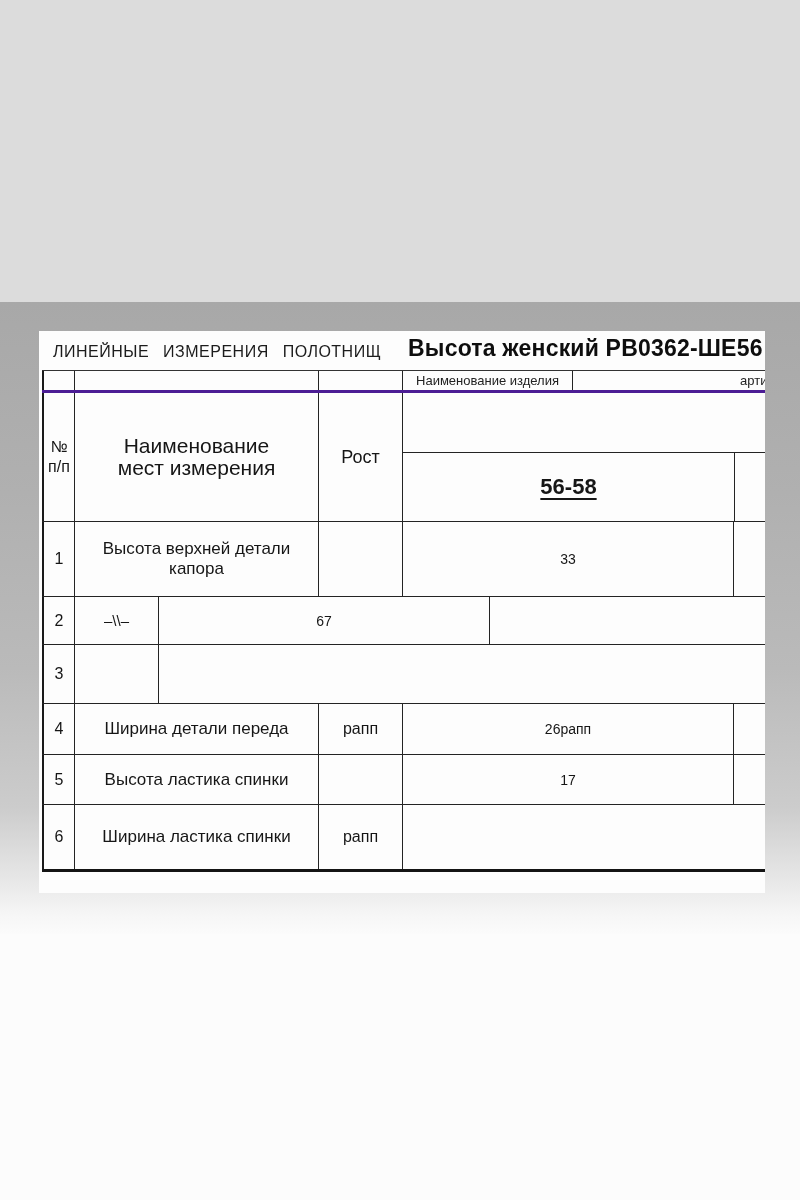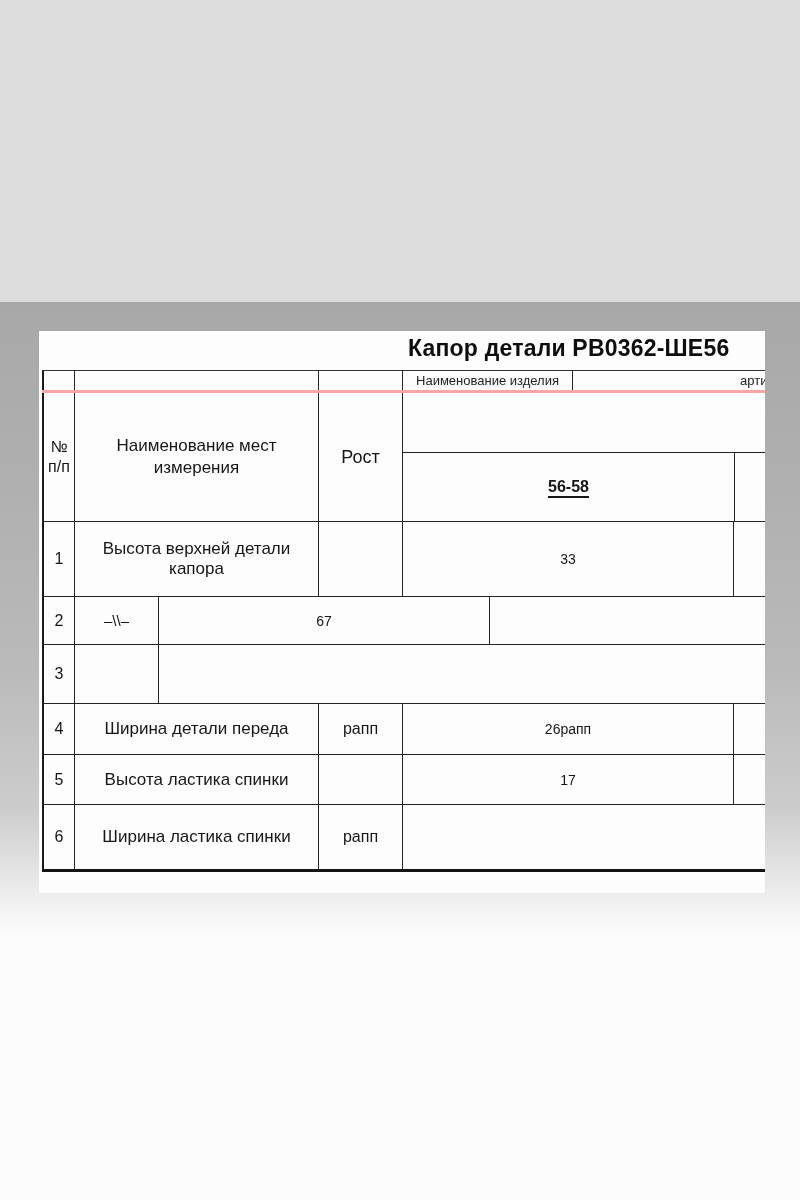--- a/index.html
+++ b/index.html
@@ -35,37 +35,37 @@
   }
   
   .tbl{position:absolute;left:3px;top:39px;width:723px;}
   .row{display:flex;box-sizing:border-box;align-items:stretch;}
   .cell{
     box-sizing:border-box;display:flex;align-items:center;justify-content:center;
     border-left:1px solid #242424;text-align:center;overflow:hidden;
   }
   .outer-l{border-left:2px solid #1a1a1a;}
   
-  .thin-row{height:23px;border-top:1px solid #333;border-bottom:3px solid #fca5a5;}
+  .thin-row{height:23px;border-top:1px solid #333;border-bottom:3px solid #4c1d95;}
   .thin-row .cell{font-size:13px;color:#222;}
   .tc1{width:32px;}
   .tc2{width:244px;}
   .tc3{width:84px;}
   .tc4{width:170px;}
   .tc5{flex:1;justify-content:flex-start;}
   .art-label{padding-left:167px;white-space:nowrap;}
   
   .header-row{height:129px;border-bottom:1px solid #242424;}
   .hc-num{width:32px;flex-direction:column;font-size:16px;line-height:20px;}
-  .hc-name{width:244px;font-size:17px;line-height:22px;padding:0 28px;}
+  .hc-name{width:244px;font-size:21px;line-height:22px;padding:0 28px;}
   .hc-rost{width:84px;font-size:18px;}
   .hc-group{flex:1;display:flex;flex-direction:column;border-left:1px solid #242424;box-sizing:border-box;}
   .hg-top{height:60px;border-bottom:1px solid #242424;box-sizing:border-box;}
   .hg-bottom{flex:1;display:flex;}
-  .hg-size{width:331px;border-left:none;font-size:16px;font-weight:bold;}
+  .hg-size{width:331px;border-left:none;font-size:22px;font-weight:bold;}
   .hg-size .u{
     text-decoration:underline;text-decoration-thickness:2px;text-underline-offset:4px;
   }
   .hg-stub{flex:1;}
   
   .trow{border-bottom:1px solid #242424;}
   .trow.last{border-bottom:3px solid #141414;}
   .dc-num{width:32px;font-size:16px;}
   .dc-name{width:244px;font-size:17px;line-height:20px;padding:0 8px;}
   .dc-rost{width:84px;font-size:16px;}
@@ -74,21 +74,22 @@
 </style>
 </head>
 <body>
 
 <div class="top-band"></div>
 
 <div class="photo">
   <div class="paper">
 
     <div class="title-row">
-      <span class="product-title">Капор детали РВ0362-ШЕ56</span>
+      <span class="measurements-label">ЛИНЕЙНЫЕ ИЗМЕРЕНИЯ ПОЛОТНИЩ</span>
+      <span class="product-title">Высота женский РВ0362-ШЕ56</span>
     </div>
 
     <div class="tbl">
 
       <div class="row thin-row">
         <div class="cell tc1 outer-l"></div>
         <div class="cell tc2"></div>
         <div class="cell tc3"></div>
         <div class="cell tc4">Наименование изделия</div>
         <div class="cell tc5">

